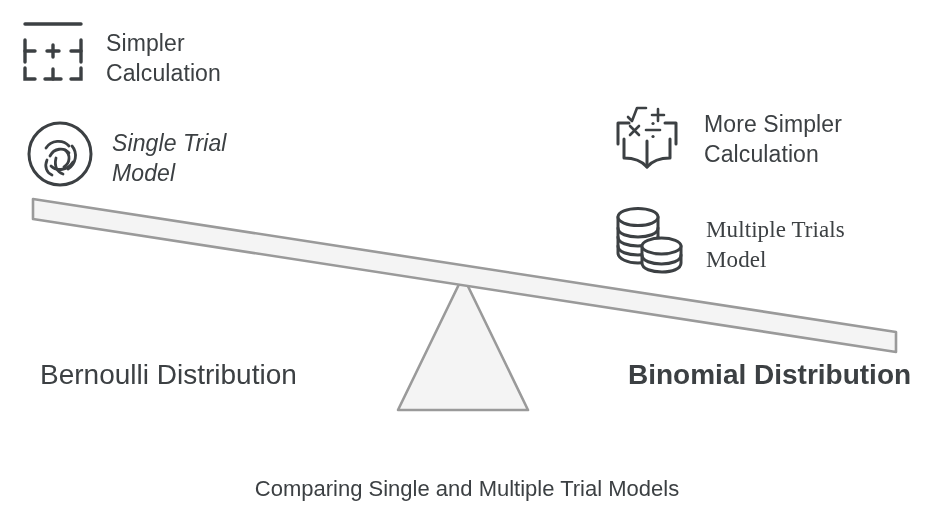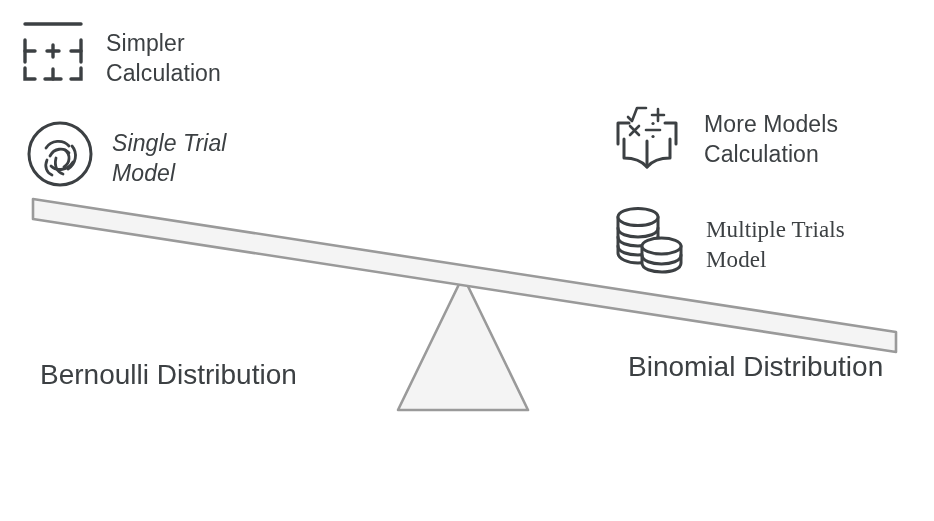--- a/index.html
+++ b/index.html
@@ -62,21 +62,21 @@
 
   
   .dist-label {
     position: absolute;
     color: #3c4043;
     font-size: 28px;
     line-height: 30px;
     white-space: nowrap;
   }
   #dist-left  { left: 40px;  top: 360px; }
-  #dist-right { left: 628px; top: 352px; }
+  #dist-right { left: 628px; top: 360px; font-weight: bold; }
 
   
   #caption {
     position: absolute;
     left: 0;
     top: 474px;
     width: 934px;
     text-align: center;
     color: #3c4043;
     font-size: 22px;
@@ -149,21 +149,21 @@
         <path d="M48 8 L48 20 M42 14 L54 14" stroke-width="2.6"></path>
 
         <path d="M36 29 L50 29" stroke-width="2.6"></path>
         <circle cx="43" cy="22.5" r="1.6" fill="#3c4043" stroke="none"></circle>
         <circle cx="43" cy="35.5" r="1.6" fill="#3c4043" stroke="none"></circle>
 
         <path d="M14 38 L14 57 C22 57, 31 59, 37 66 C43 59, 52 57, 60 57 L60 38"></path>
         <line x1="37" y1="40" x2="37" y2="66"></line>
       </g>
     </svg>
-    <div class="flabel">More Models
+    <div class="flabel">More Simpler
 Calculation</div>
   </div>
 
   <div class="feature" id="feat-multiple">
     <svg class="ficon" width="74" height="74" viewBox="0 0 74 74" aria-hidden="true">
       <g fill="#ffffff" stroke="#3c4043" stroke-width="3" stroke-linecap="round" stroke-linejoin="round">
 
         <path d="M6 14 L6 50 C6 56, 16 60, 26 60 C36 60, 46 56, 46 50 L46 14 Z"></path>
         <ellipse cx="26" cy="14" rx="20" ry="8.5"></ellipse>
         <path d="M6 25 C6 31, 16 34, 26 34 C36 34, 46 31, 46 25" fill="none"></path>
@@ -176,14 +176,15 @@
       </g>
     </svg>
     <div class="flabel">Multiple Trials
 Model</div>
   </div>
 
   <div class="dist-label" id="dist-left">Bernoulli Distribution</div>
 
   <div class="dist-label" id="dist-right">Binomial Distribution</div>
 
+  <div id="caption">Comparing Single and Multiple Trial Models</div>
 
 </div>
 
 </body></html>

